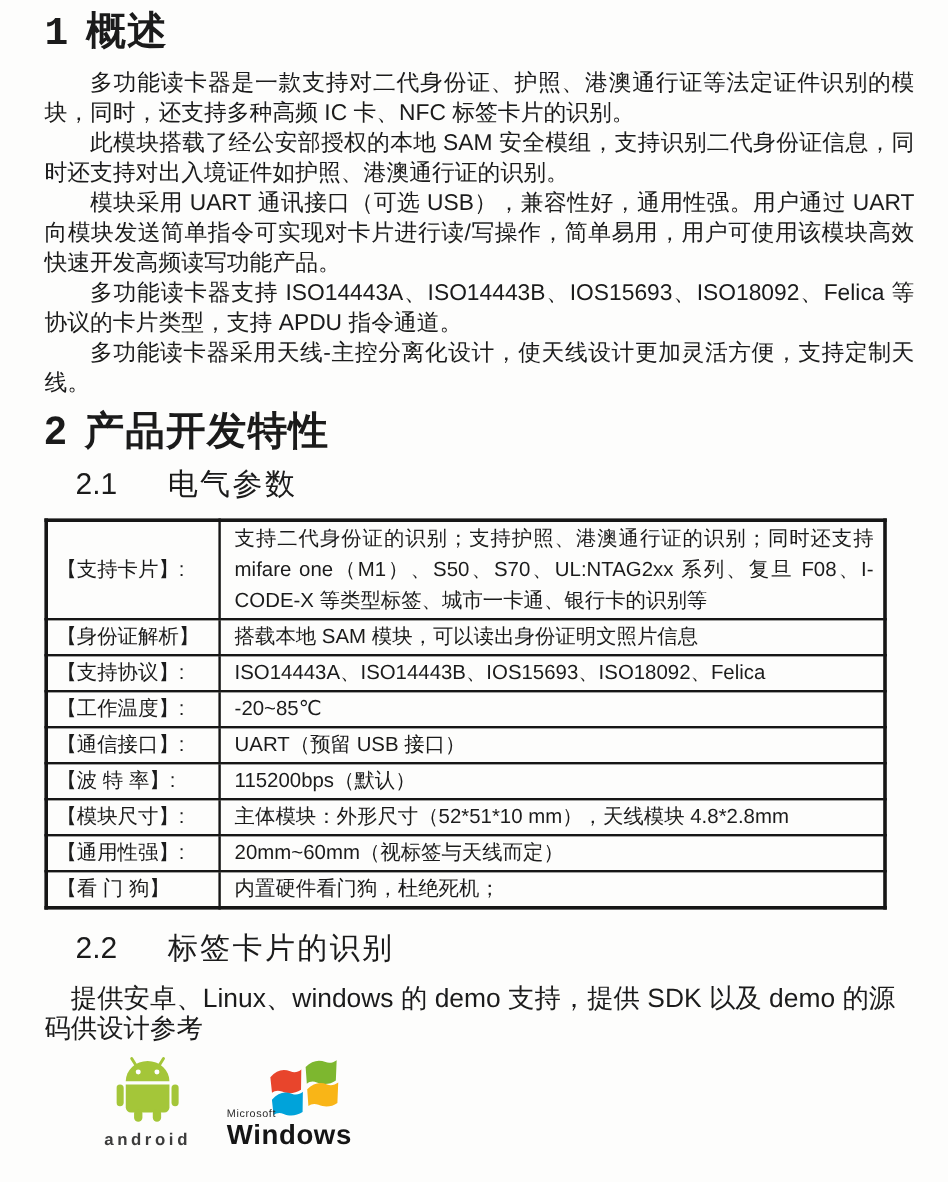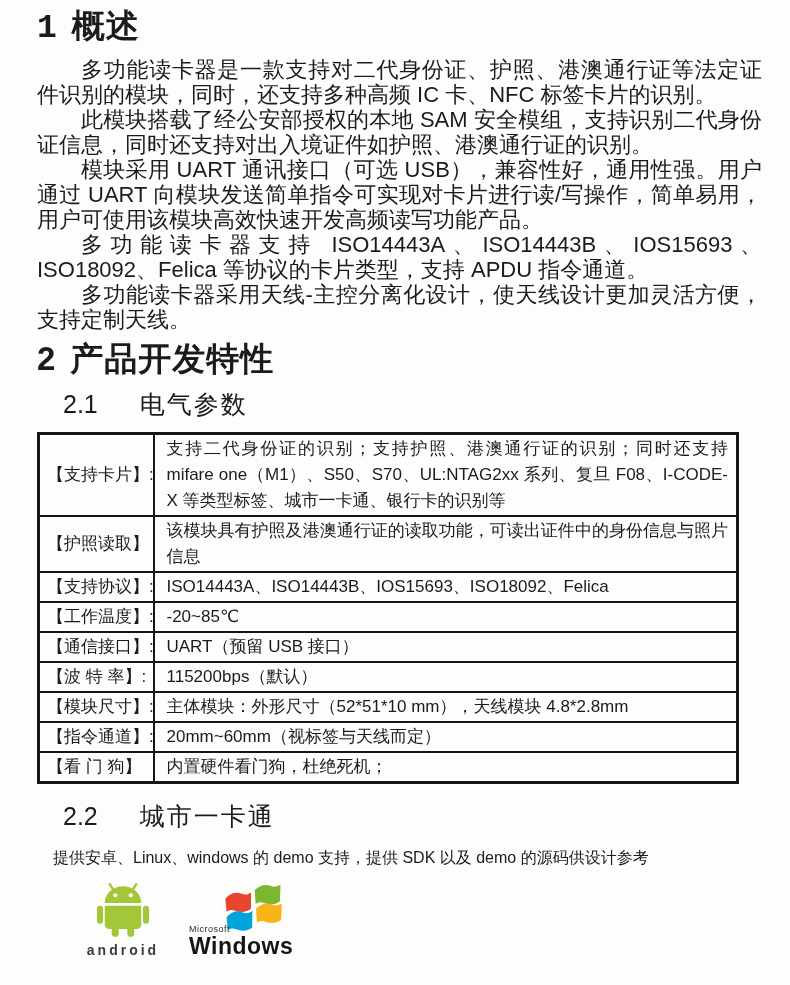--- a/index.html
+++ b/index.html
@@ -26,45 +26,45 @@
     font-size: 25px;
     font-weight: 500;
     margin-left: 26px;
     line-height: 1.3;
   }
   .h2 .h-num { display: inline-block; margin-right: 42px; letter-spacing: 0; }
   .h2 .h-text { letter-spacing: 2px; text-align: right; }
   .h2-electrical { margin-top: 8px; margin-bottom: 12px; }
   .h2-appdev { margin-top: 16px; margin-bottom: 12px; }
   p.body-par {
-    font-size: 22px;
+    font-size: 19px;
     line-height: 25px;
     text-align: justify;
     text-indent: 2em;
   }
   p.support-par {
-    font-size: 16px;
+    font-size: 22px;
     line-height: 25px;
     text-indent: 1em;
     margin-top: 2px;
   }
   table.params {
     width: 702px;
     border-collapse: collapse;
     table-layout: fixed;
     font-size: 17px;
   }
   table.params { border: 3px solid #161616; }
   table.params td {
     border: 2px solid #161616;
     vertical-align: middle;
     line-height: 26px;
   }
   td.label-cell {
-    width: 115px;
+    width: 144px;
     padding: 1px 2px 1px 7px;
     white-space: nowrap;
     overflow: hidden;
   }
   td.value-cell {
     padding: 1px 8px 1px 12px;
     text-align: justify;
   }
   .logos-row {
     display: flex;
@@ -115,22 +115,22 @@
 
 <h2 class="h2 h2-electrical"><span class="h-num">2.1</span><span class="h-text">电气参数</span></h2>
 
 <table class="params">
   <tbody>
     <tr>
       <td class="label-cell">【支持卡片】:</td>
       <td class="value-cell">支持二代身份证的识别；支持护照、港澳通行证的识别；同时还支持 mifare one（M1）、S50、S70、UL:NTAG2xx 系列、复旦 F08、I-CODE-X 等类型标签、城市一卡通、银行卡的识别等</td>
     </tr>
     <tr>
-      <td class="label-cell">【护照读取】</td>
-      <td class="value-cell">该模块具有护照及港澳通行证的读取功能，可读出证件中的身份信息与照片信息</td>
+      <td class="label-cell">【身份证解析】</td>
+      <td class="value-cell">搭载本地 SAM 模块，可以读出身份证明文照片信息</td>
     </tr>
     <tr>
       <td class="label-cell">【支持协议】:</td>
       <td class="value-cell">ISO14443A、ISO14443B、IOS15693、ISO18092、Felica</td>
     </tr>
     <tr>
       <td class="label-cell">【工作温度】:</td>
       <td class="value-cell">-20~85℃</td>
     </tr>
     <tr>
@@ -139,31 +139,31 @@
     </tr>
     <tr>
       <td class="label-cell">【波 特 率】:</td>
       <td class="value-cell">115200bps（默认）</td>
     </tr>
     <tr>
       <td class="label-cell">【模块尺寸】:</td>
       <td class="value-cell">主体模块：外形尺寸（52*51*10 mm），天线模块 4.8*2.8mm</td>
     </tr>
     <tr>
-      <td class="label-cell">【指令通道】:</td>
+      <td class="label-cell">【通用性强】:</td>
       <td class="value-cell">20mm~60mm（视标签与天线而定）</td>
     </tr>
     <tr>
       <td class="label-cell">【看 门 狗】</td>
       <td class="value-cell">内置硬件看门狗，杜绝死机；</td>
     </tr>
   </tbody>
 </table>
 
-<h2 class="h2 h2-appdev"><span class="h-num">2.2</span><span class="h-text">城市一卡通</span></h2>
+<h2 class="h2 h2-appdev"><span class="h-num">2.2</span><span class="h-text">标签卡片的识别</span></h2>
 
 <p class="support-par">提供安卓、Linux、windows 的 demo 支持，提供 SDK 以及 demo 的源码供设计参考</p>
 
 <div class="logos-row">
 
   <div class="android-logo">
     <svg width="52" height="56" viewBox="0 0 60 64">
       <g fill="#A4C639">
         <rect x="16" y="0" width="2.8" height="13" rx="1.4" transform="rotate(-32 17.4 6.5)"></rect>
         <rect x="41.2" y="0" width="2.8" height="13" rx="1.4" transform="rotate(32 42.6 6.5)"></rect>

